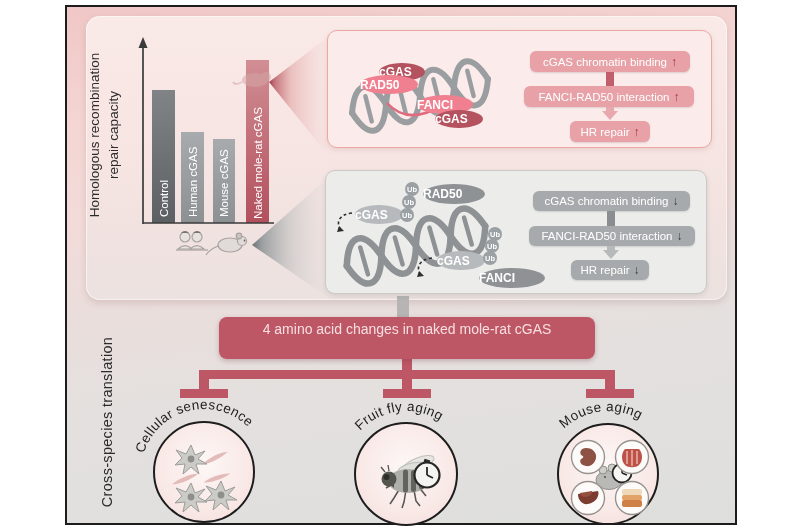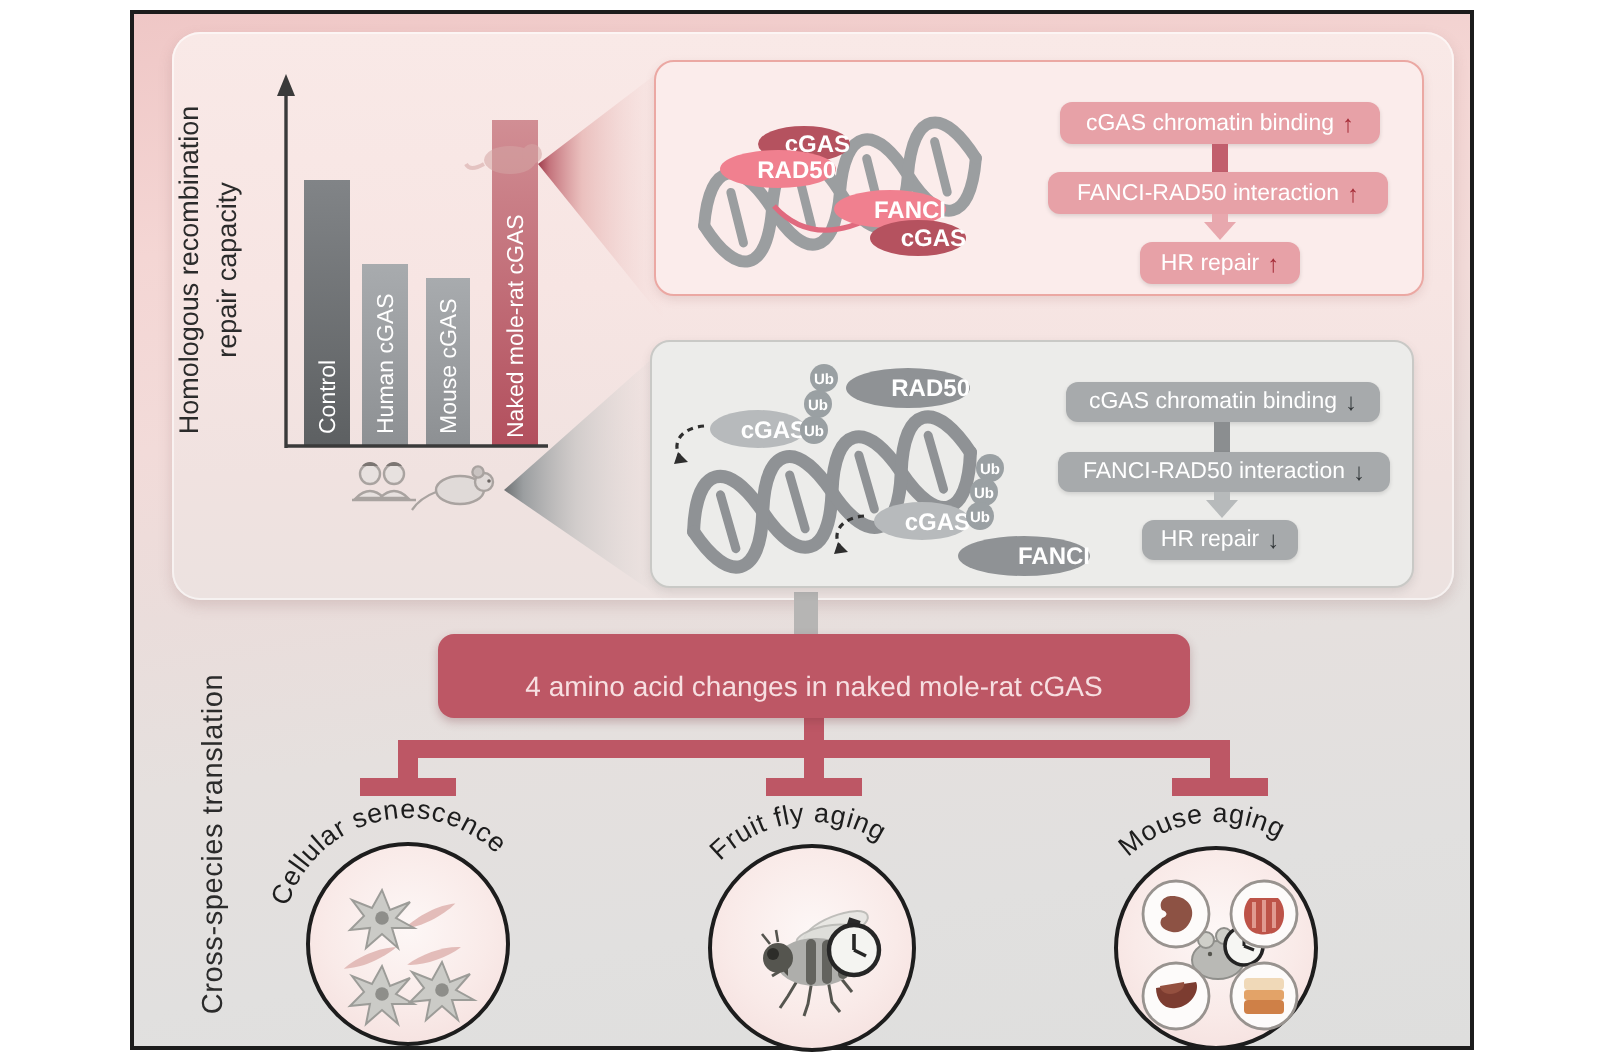--- a/index.html
+++ b/index.html
@@ -12,39 +12,39 @@
          box-shadow:0 3px 7px rgba(140,100,100,0.22), inset 0 0 0 1px rgba(255,255,255,0.55);}
   .vlabel{position:absolute;transform:rotate(-90deg);text-align:center;color:#2b2b2b;}
   .hr-label{left:-72px;top:108px;width:220px;height:40px;font-size:13.5px;line-height:19px;}
   .cs-label{left:-62px;top:405px;width:208px;height:20px;font-size:14.5px;letter-spacing:.3px;}
   svg{position:absolute;overflow:visible;}
   .abs{position:absolute;}
   
   .mech-box{position:absolute;box-sizing:border-box;border-radius:10px;}
   .pink-box{left:260px;top:23px;width:385px;height:118px;background:#fbeceb;border:1.2px solid #eba8a3;box-shadow:0 2px 5px rgba(150,90,90,.15);z-index:5;}
   .gray-box{left:258px;top:163px;width:382px;height:124px;background:#ececea;border:1.2px solid #c9c9c6;box-shadow:0 2px 5px rgba(90,90,90,.15);z-index:5;}
-  .oval{position:absolute;border-radius:50%;color:#fff;font-weight:bold;display:flex;align-items:center;justify-content:flex-end;}
+  .oval{position:absolute;border-radius:50%;color:#fff;font-weight:bold;display:flex;align-items:center;justify-content:flex-start;}
   .oval.rose{background:#b5525f;font-size:12px;}
   .oval.pink{background:#f0808f;font-size:12px;}
   .oval.dgray{background:#8f9295;font-size:12px;}
   .oval.lgray{background:#b7babc;font-size:12px;}
   .ub{position:absolute;width:14px;height:14px;border-radius:50%;background:#9aa0a3;color:#fff;
       font-size:7.5px;display:flex;align-items:center;justify-content:center;font-weight:bold;}
   .fbox{position:absolute;border-radius:6px;color:#fff;font-size:11.5px;display:flex;align-items:center;
         justify-content:center;gap:4px;box-shadow:0 1px 2px rgba(0,0,0,.13);white-space:nowrap;}
   .fbox.pink{background:#e7a1a7;}
   .fbox.gray{background:#a7aaac;}
   .fbox .arr{font-weight:bold;font-size:12px;}
   .fbox.pink .arr{color:#a62d38;}
   .fbox.gray .arr{color:#33383a;}
   .conn{position:absolute;}
   .tri-down{position:absolute;width:0;height:0;border-left:8px solid transparent;border-right:8px solid transparent;}
   
   .mut-box{position:absolute;left:152px;top:310px;width:376px;height:42px;border-radius:8px;background:#bd5765;
-           color:#f7dfe1;text-align:center;font-size:14px;line-height:19px;padding-top:17px;box-sizing:border-box;
+           color:#f7dfe1;text-align:center;font-size:14px;line-height:19px;padding-top:3px;box-sizing:border-box;
            box-shadow:0 2px 5px rgba(120,50,60,.3);z-index:6;}
   .red{background:#bd5765;}
   .circle{position:absolute;box-sizing:border-box;border:2px solid #1d1d1d;border-radius:50%;
           background:radial-gradient(circle at 50% 42%,#fdf7f6 0%,#f9eae8 55%,#f3dcda 100%);}
   .curve-svg{pointer-events:none;}
   .curve-svg text{font-size:13.5px;fill:#1d1d1d;letter-spacing:.4px;}
 </style>
 </head>
 <body>
 

